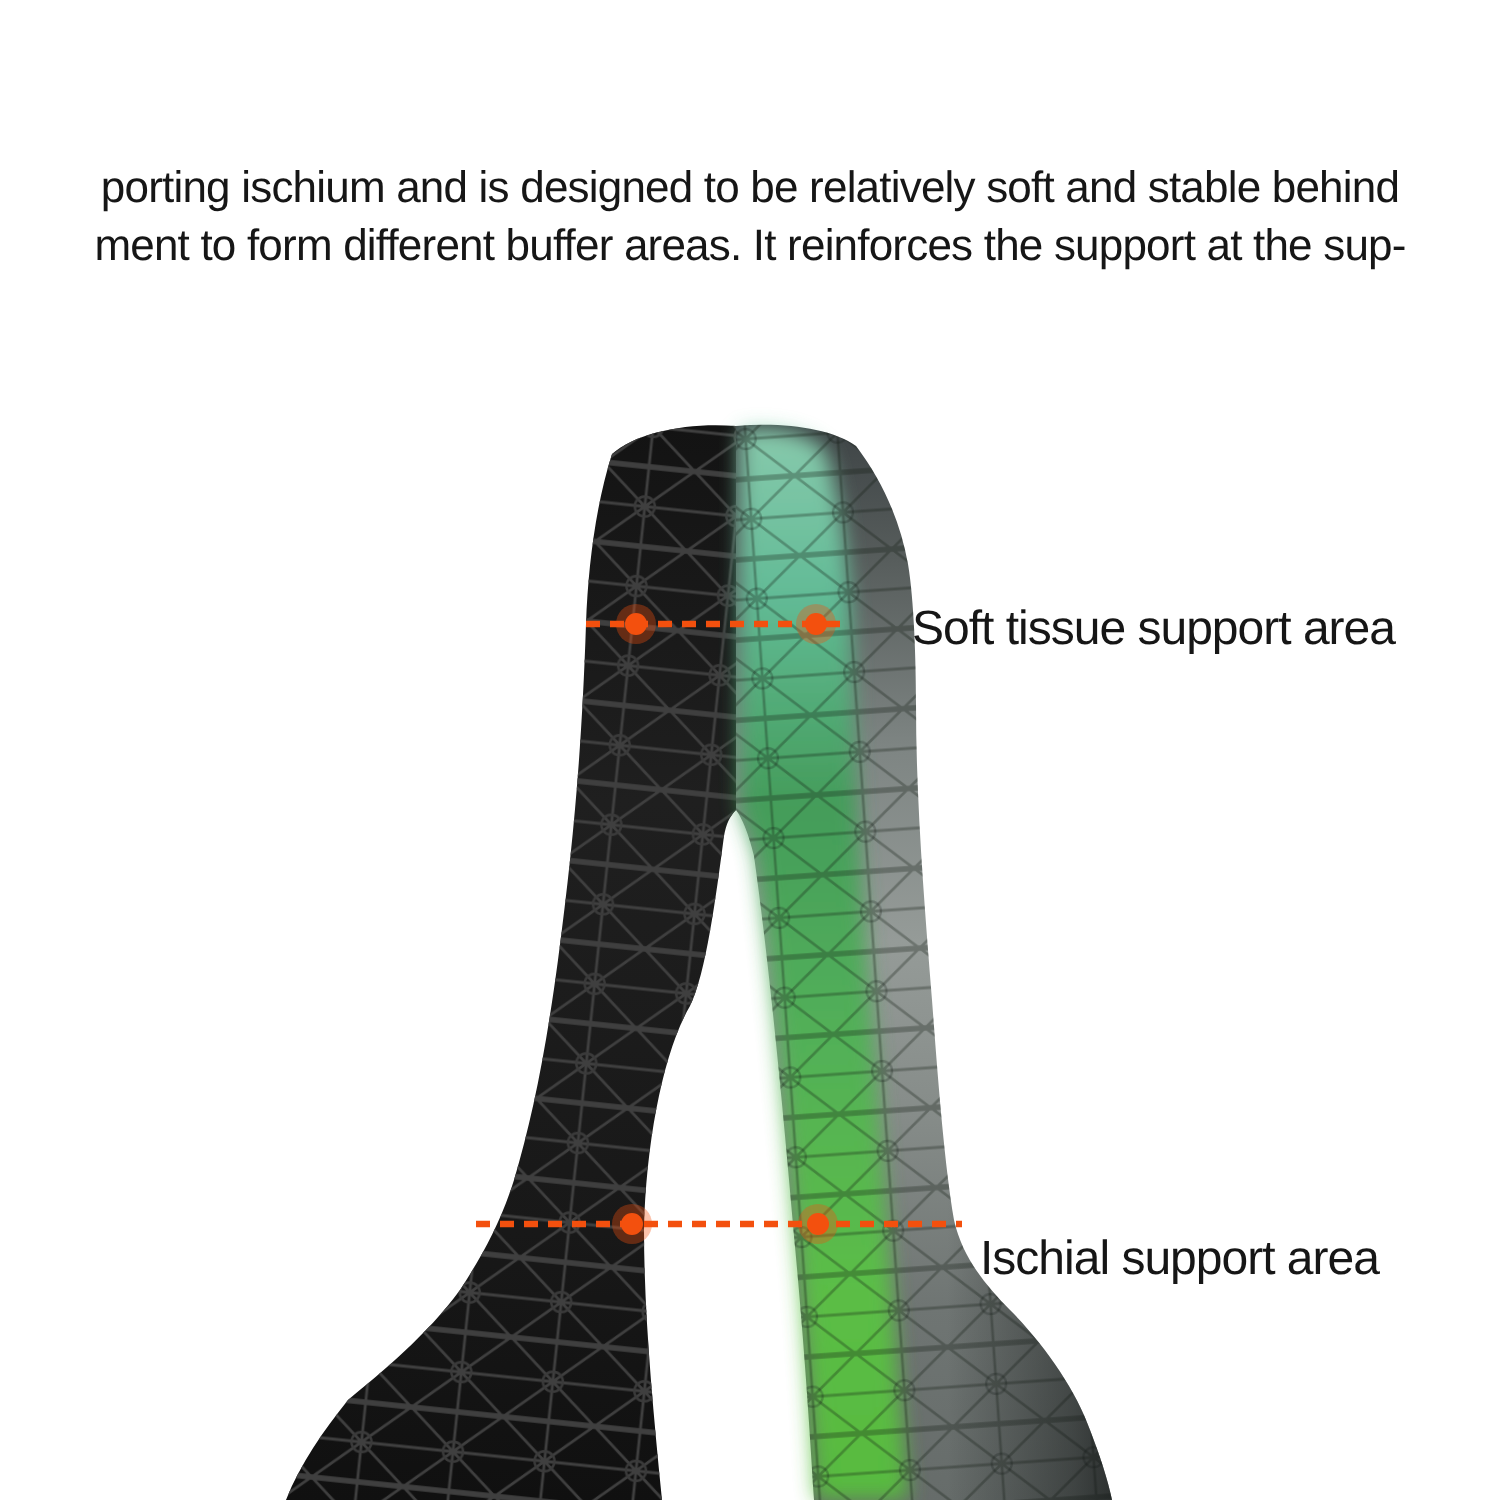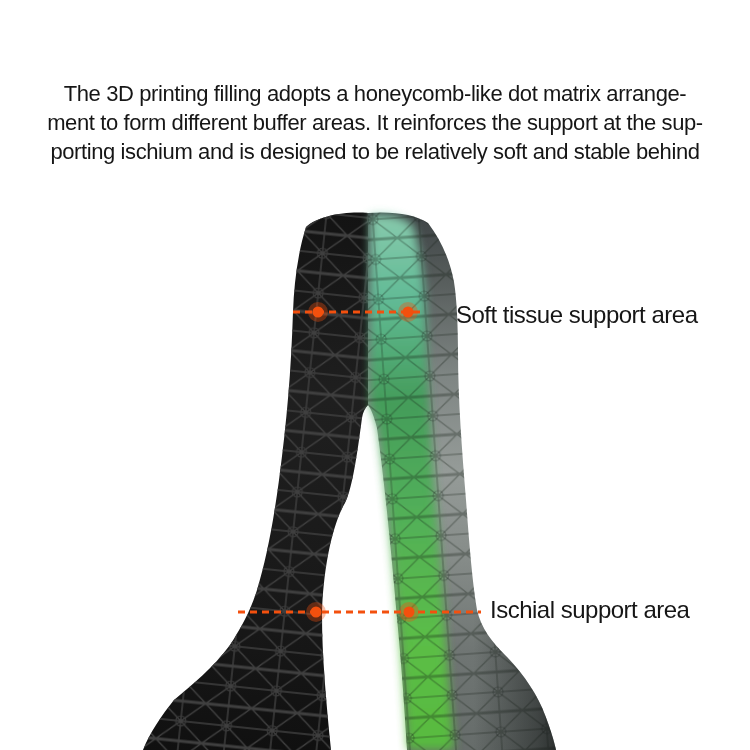--- a/index.html
+++ b/index.html
@@ -24,32 +24,31 @@
     color: #161616;
   }
   .desc div { white-space: nowrap; }
   .figure-svg { position: absolute; left: 0; top: 0; }
   .callout-label {
     position: absolute;
     font-size: 24px; letter-spacing: -0.5px; line-height: 1;
     color: #161616; white-space: nowrap;
   }
   .label-soft { left: 456px; top: 303px; }
-  .label-ischial { left: 490px; top: 598px; }
+  .label-ischial { left: 490px; top: 618px; }
 </style>
 </head>
 <body>
 
 <div class="stage">
 
 
   <div class="desc">
-    <div>The 3D printing filling adopts a honeycomb-like dot matrix arrange-</div>
+    <div>porting ischium and is designed to be relatively soft and stable behind</div>
     <div>ment to form different buffer areas. It reinforces the support at the sup-</div>
-    <div>porting ischium and is designed to be relatively soft and stable behind</div>
   </div>
 
   <svg class="figure-svg" width="750" height="750" viewBox="0 0 750 750">
     <defs>
       <linearGradient id="blackGrad" x1="0" y1="213" x2="0" y2="750" gradientUnits="userSpaceOnUse">
         <stop offset="0" stop-color="#131313"></stop>
         <stop offset="0.35" stop-color="#1f1f1f"></stop>
         <stop offset="0.75" stop-color="#181818"></stop>
         <stop offset="1" stop-color="#101010"></stop>
       </linearGradient>

